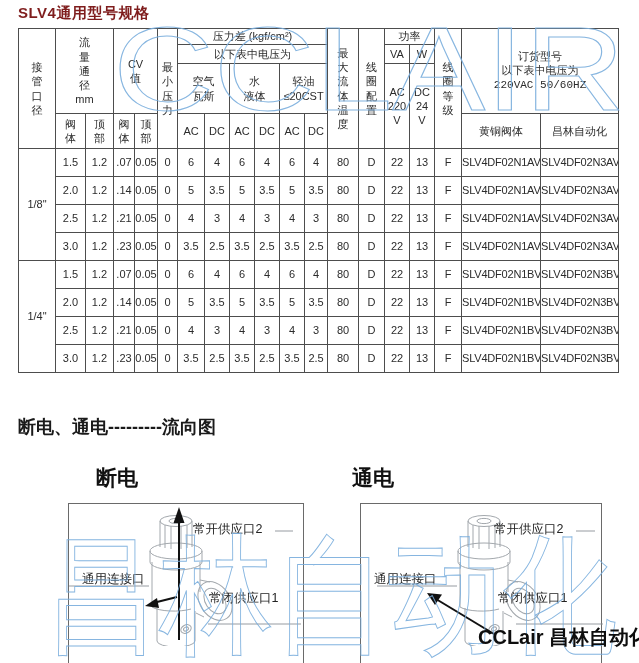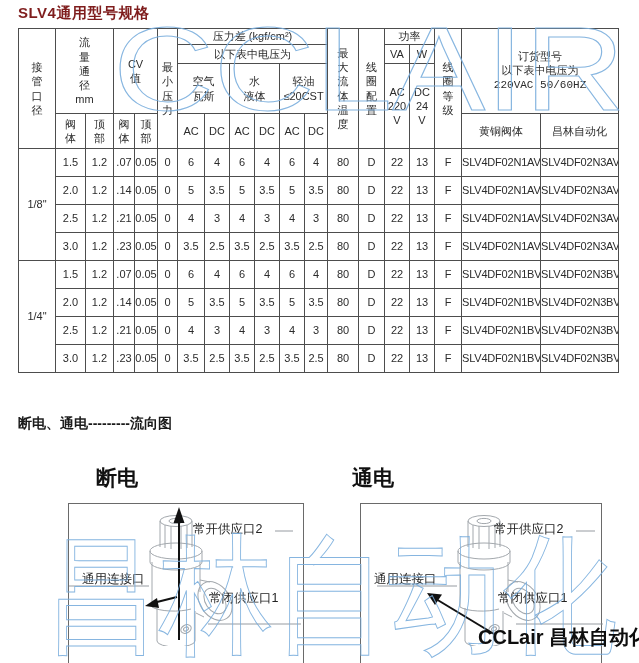--- a/index.html
+++ b/index.html
@@ -28,21 +28,21 @@
   tr.hr1 { height:16px; } tr.hr2 { height:19px; }
   tr.hr3 { height:50px; } tr.hr4 { height:35px; }
   tr.dr  { height:28px; }
   .cv    { line-height:2.0; }
   .order-cell { line-height:1.75;font-family:Liberation Mono, monospace; }
   .small { font-size:9.5px; letter-spacing:-0.2px; }
   .gsep td { border-top:1.5px solid #4d4d4d; }
   
   .section-title {
     position:absolute; left:18px; top:415px;
-    font-size:14px; font-weight:bold; color:#1a1a1a;
+    font-size:18px; font-weight:bold; color:#1a1a1a;
   }
   .dhead { position:absolute; font-size:21px; font-weight:bold; color:#111; }
   .dhead.left  { left:71px;  top:464px;margin-left:25px; }
   .dhead.right { left:352px; top:464px; }
   .dbox {
     position:absolute; top:503px; height:161px;
     border:1px solid #6a6a6a; background:transparent;
   }
   .dbox.left  { left:68px;  width:236px; }
   .dbox.right { left:360px; width:242px; }

